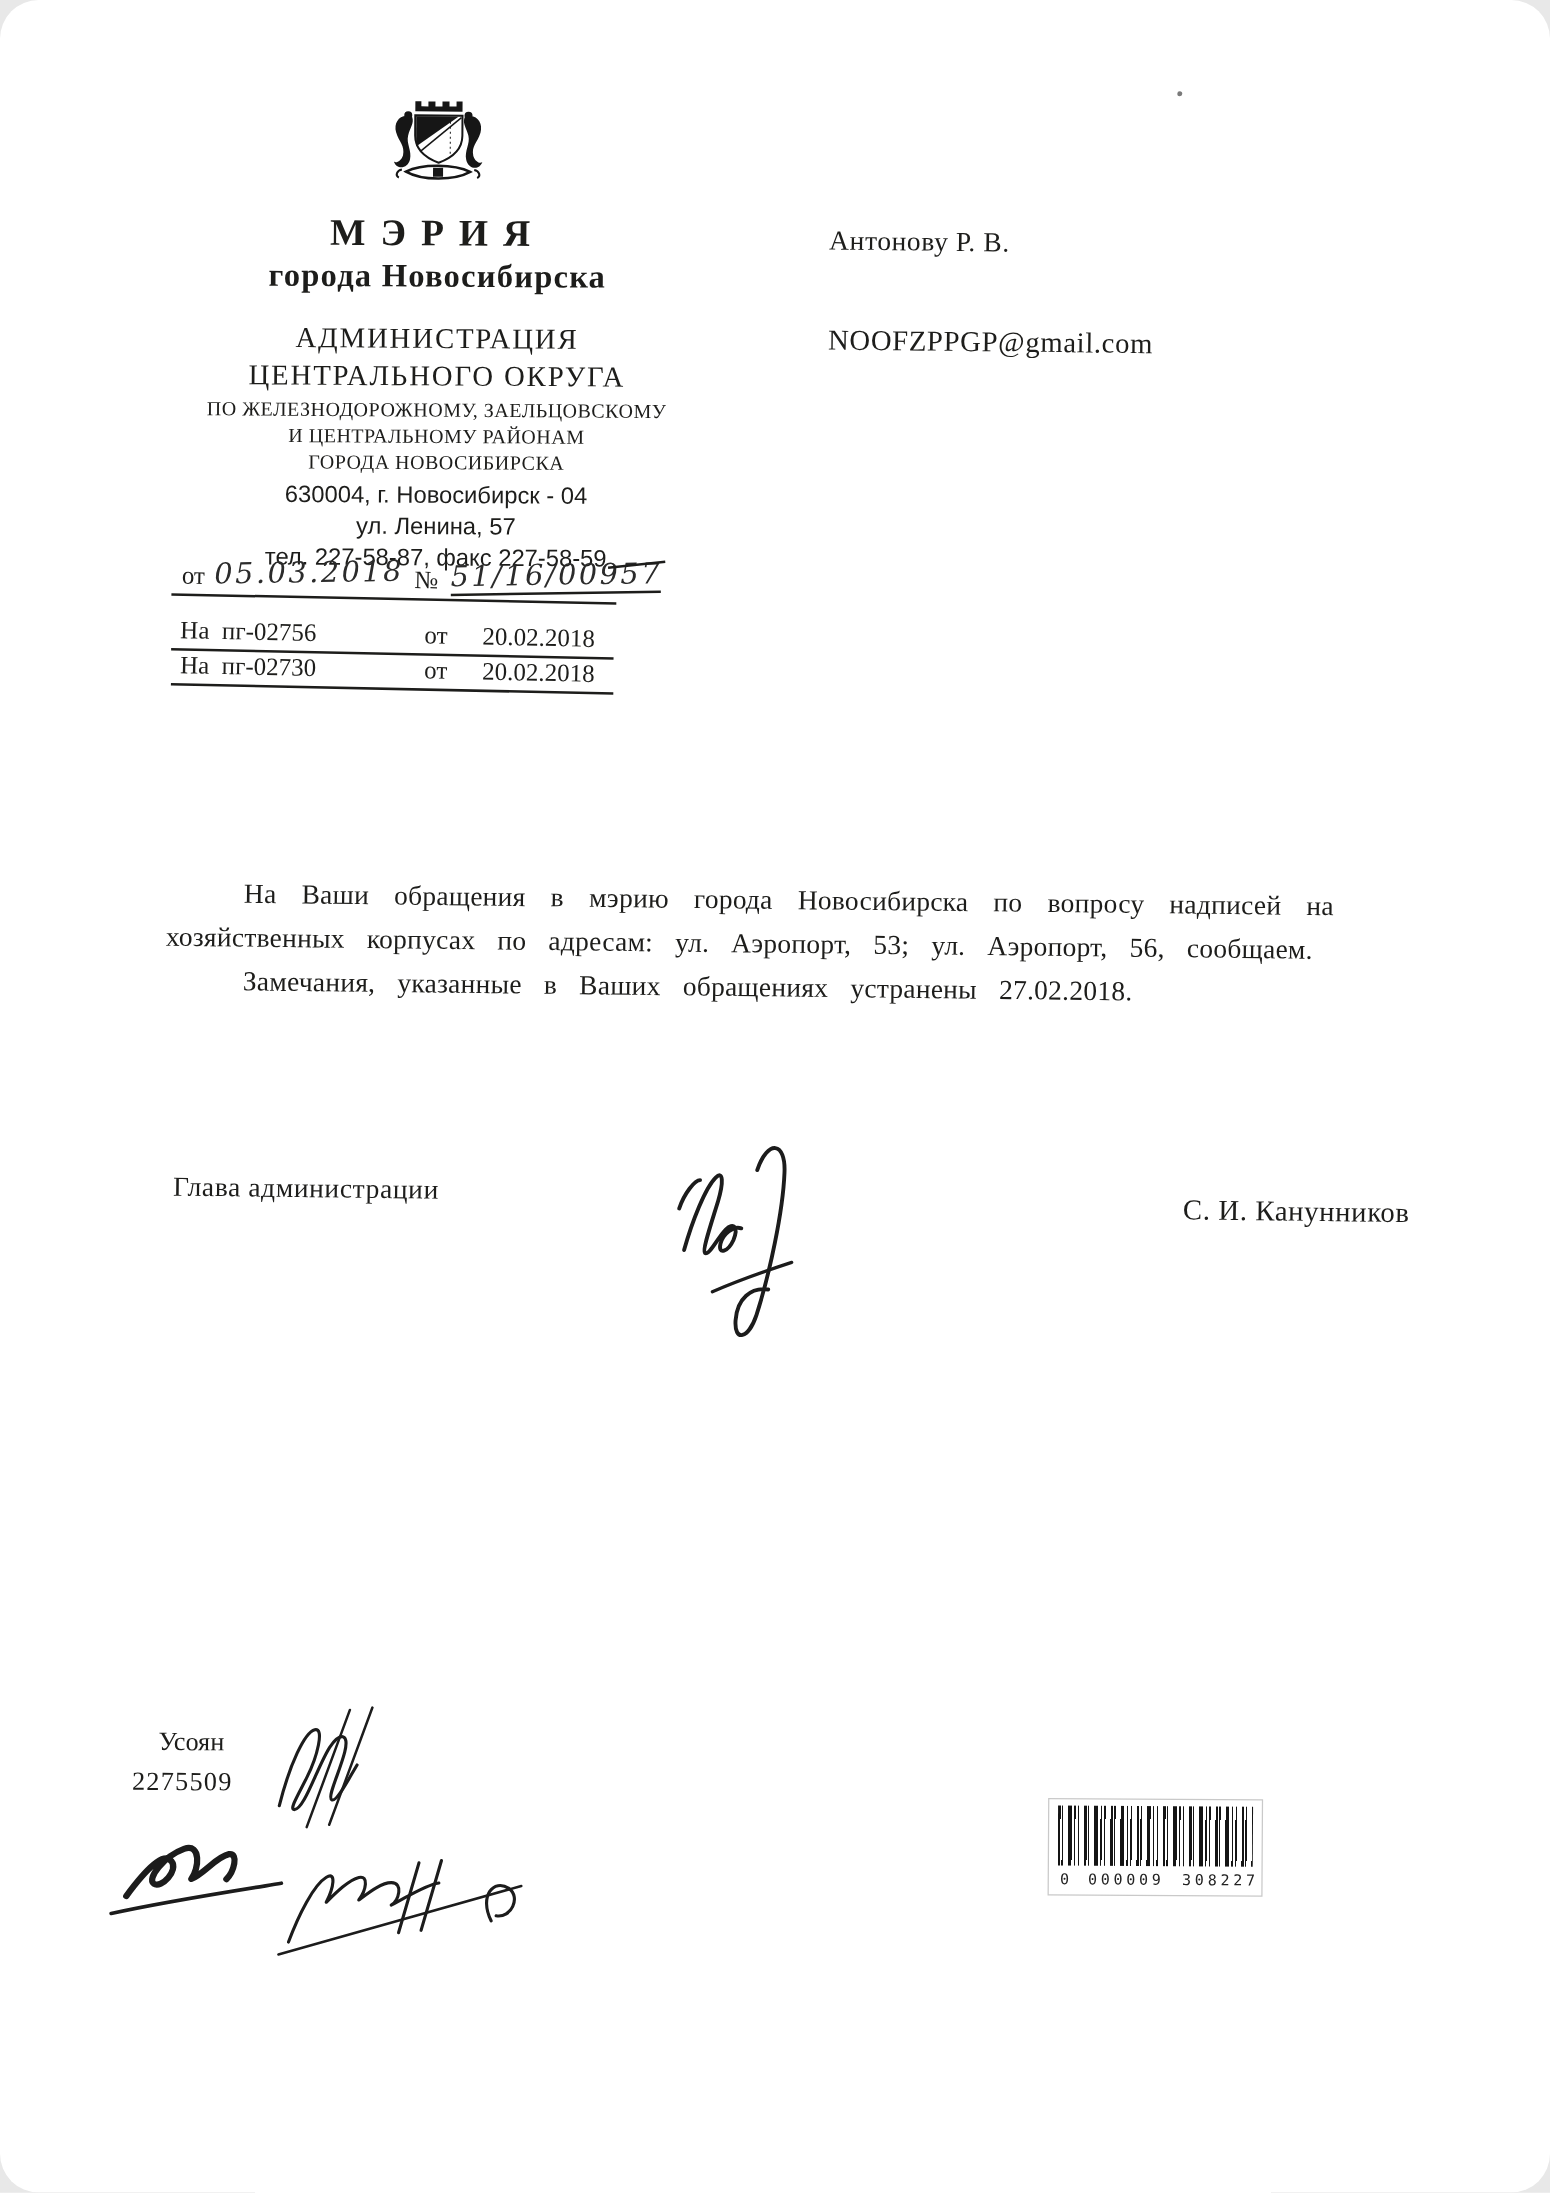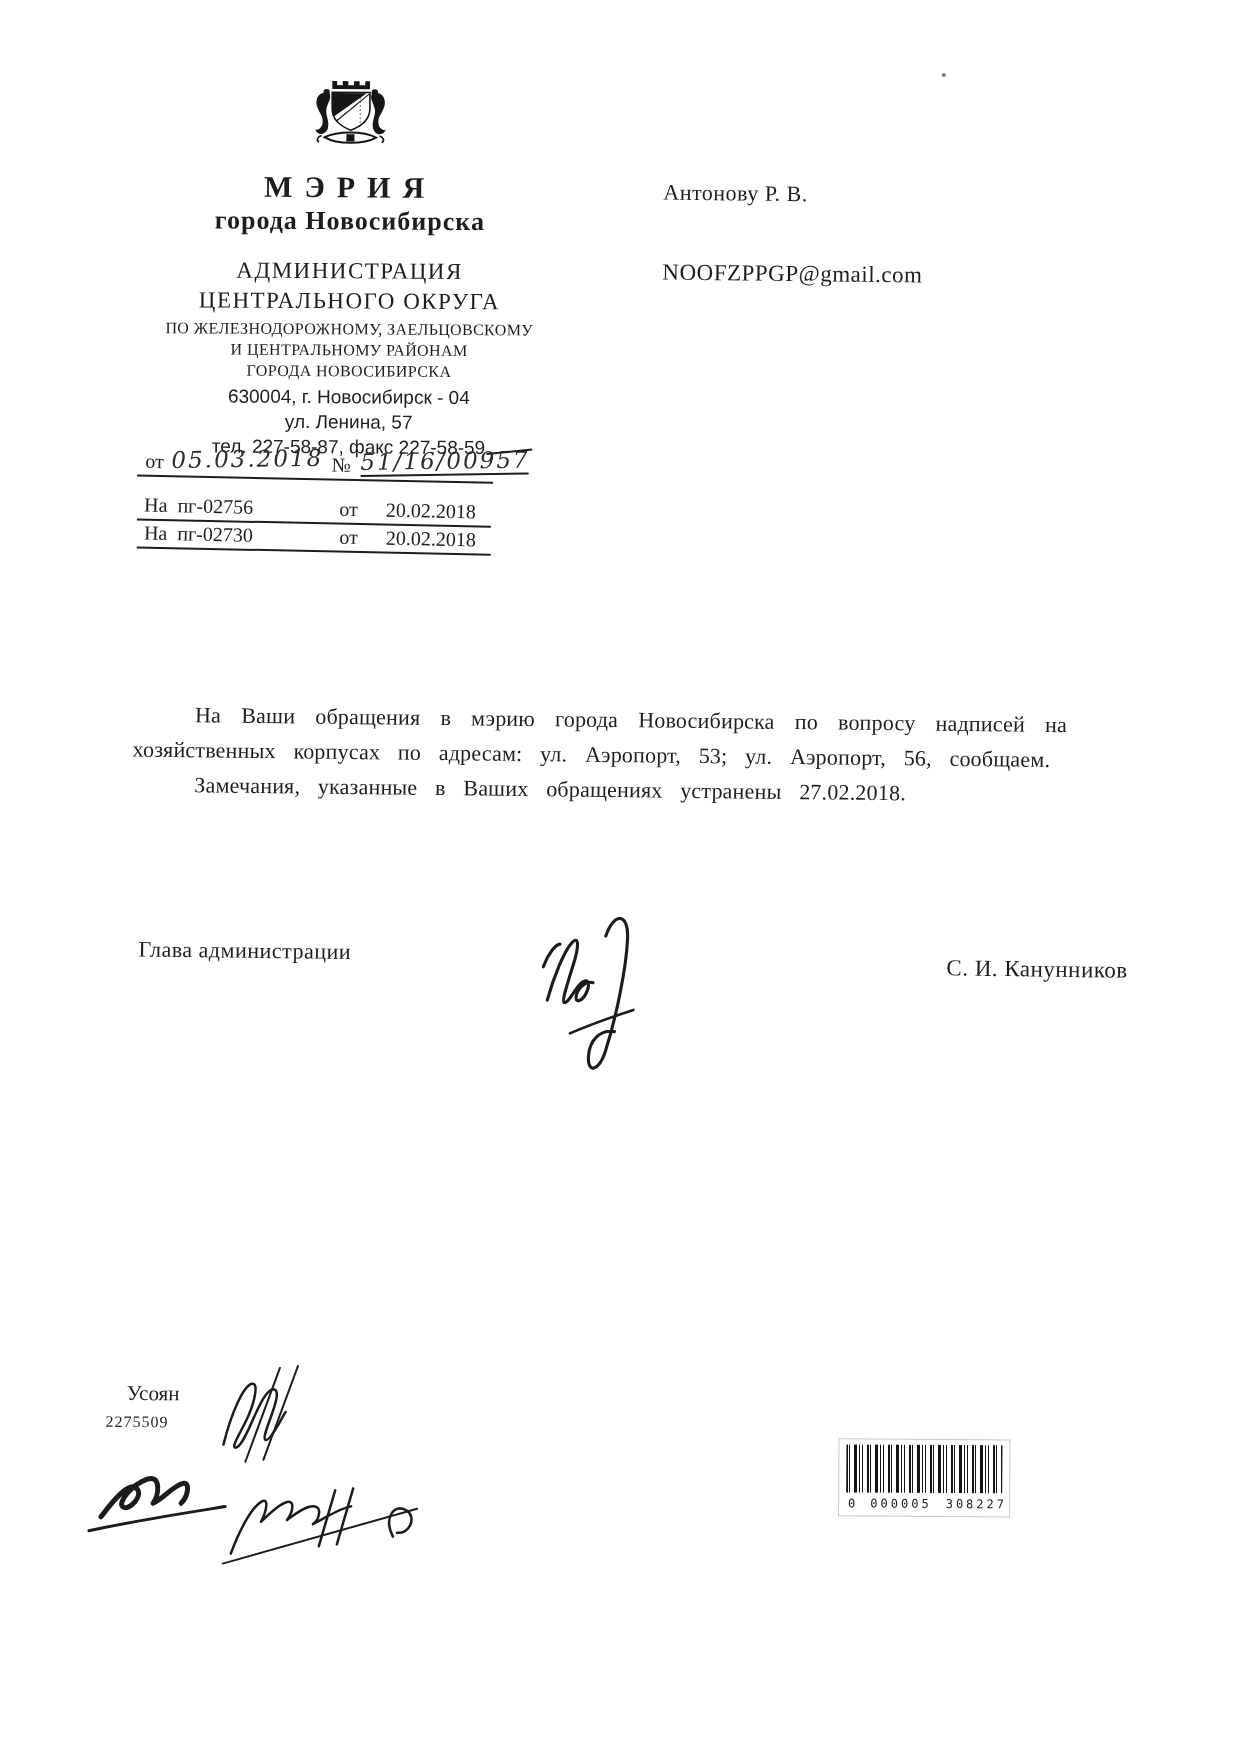--- a/index.html
+++ b/index.html
@@ -1,18 +1,18 @@
 <!DOCTYPE html>
 <html><head>
 <meta charset="utf-8">
 <style>
   html,body{margin:0;padding:0;background:#e8e8e8;}
   .page{
     position:relative;width:1240px;height:1754px;background:#ffffff;
-    font-family:"Liberation Serif", serif;color:#1d1d1b;overflow:hidden;
+    font-family:"Liberation Serif", serif;color:#1d1d1b;overflow:hidden;border-radius:31px;
   }
   .content{position:absolute;inset:0;transform:rotate(0.35deg);transform-origin:50% 40%;}
 
   
   .letterhead{position:absolute;left:118px;top:78px;width:458px;text-align:center;}
   .emblem{display:block;margin:0 auto;width:98px;height:90px;}
   .org1{margin-top:4px;font-size:30px;font-weight:bold;letter-spacing:12px;}
   .org2{margin-top:2px;font-size:26px;font-weight:bold;letter-spacing:1px;}
   .dept1{margin-top:22px;font-size:23px;letter-spacing:1.5px;}
   .dept2{margin-top:4px;font-size:23px;letter-spacing:1.5px;}
@@ -60,21 +60,21 @@
     text-indent:62px;word-spacing:12px;letter-spacing:0.2px;
   }
 
   
   .signoff-title{position:absolute;left:140px;top:940px;font-size:22px;letter-spacing:0.5px;transform:rotate(0.3deg);}
   .signoff-name{position:absolute;left:948px;top:954px;font-size:23px;letter-spacing:0.5px;transform:rotate(0.4deg);white-space:nowrap;}
   .sig{position:absolute;left:515px;top:878px;width:172px;height:218px;}
 
   
   .exec-name{position:absolute;left:112px;top:1384px;font-size:21px;margin-left:19px;}
-  .exec-phone{position:absolute;left:110px;top:1416px;font-size:16px;letter-spacing:1px;}
+  .exec-phone{position:absolute;left:110px;top:1416px;font-size:21px;letter-spacing:1px;}
   .scribbles{position:absolute;left:78px;top:1352px;width:384px;height:226px;}
 
   .barcode{position:absolute;left:843px;top:1437px;width:172px;height:78px;border:1px solid #c9c9c9;background:#fff;box-sizing:border-box;}
   .bars{
     margin:5px 7px 0 7px;height:48px;
     background:repeating-linear-gradient(90deg,
       #141414 0 2px,#fff 2px 3px,#141414 3px 4px,#fff 4px 8px,
       #141414 8px 11px,#fff 11px 13px,#141414 13px 14px,#fff 14px 16px,
       #141414 16px 17px,#fff 17px 21px);
   }
@@ -169,20 +169,20 @@
       <path class="ink" stroke-width="2.5" d="M262 140 L 246 196"></path>
       <path class="ink" stroke-width="2.5" d="M280 138 L 264 194"></path>
       <path class="ink" stroke-width="2.5" d="M320 186 C 310 166 322 152 334 160 C 344 167 336 184 324 182"></path>
       <path class="ink" stroke-width="2" d="M150 214 C 200 200 260 182 344 158"></path>
     </svg>
 
     <div class="barcode">
       <div class="bars"></div>
       <div class="digits">
         <span class="g1">0</span>
-        <span class="g2">000005</span>
+        <span class="g2">000009</span>
         <span class="g3">308227</span>
       </div>
     </div>
 
     <div class="speck"></div>
   </div>
 </div>
 
 </body></html>

